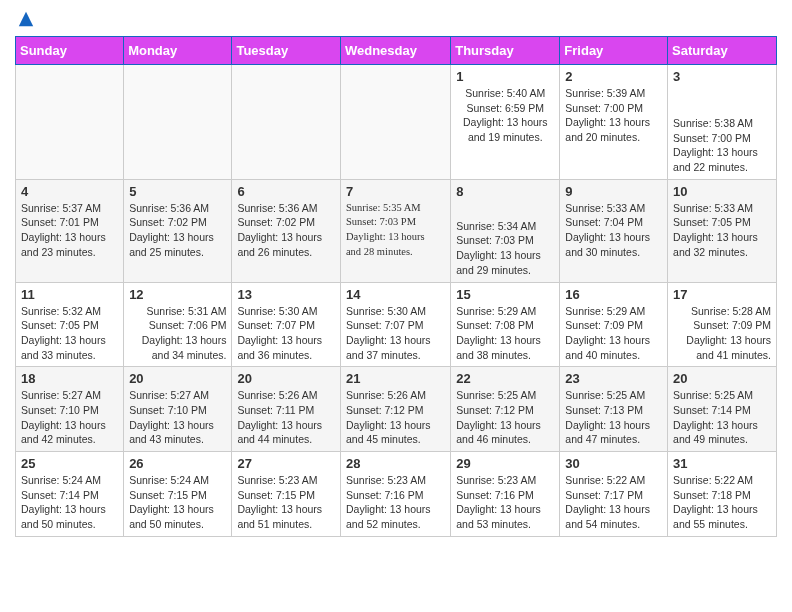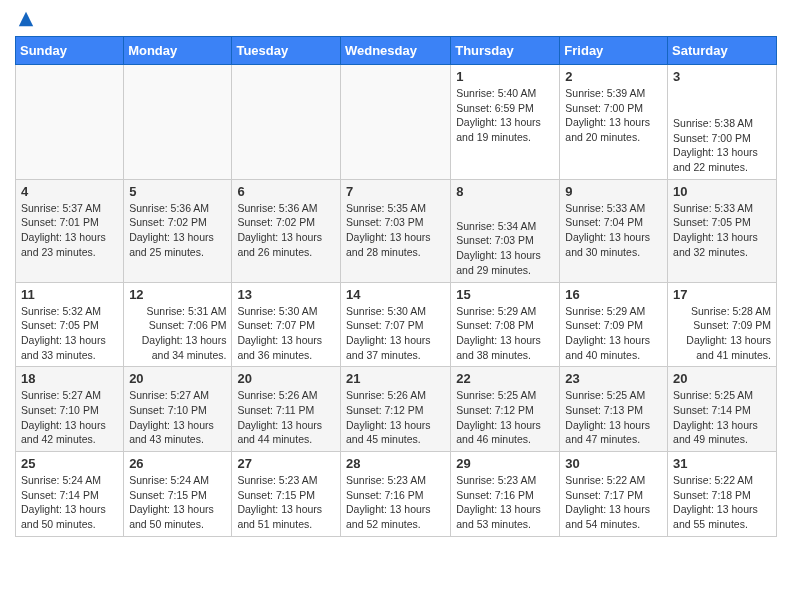--- a/index.html
+++ b/index.html
@@ -54,21 +54,21 @@
     }
     .subtitle {
       font-size: 16px;
       color: #555;
     }
     table {
       width: 100%;
       border-collapse: collapse;
     }
     thead tr th {
-      background-color: #3b82f6;
+      background-color: #d946ef;
       color: #fff;
       font-size: 13px;
       font-weight: bold;
       padding: 6px 4px;
       text-align: left;
       border: 1px solid #1565c0;
     }
     tbody tr td {
       border: 1px solid #ccc;
       vertical-align: top;
@@ -131,21 +131,21 @@
         </tr>
     </thead>
     <tbody id="calendar-body">
     <tr>
           <td class="empty-cell"></td>
           <td class="empty-cell"></td>
           <td class="empty-cell"></td>
           <td class="empty-cell"></td>
           <td>
             <span class="day-number">1</span>
-            <div class="day-info" style="white-space: pre-line;">Sunrise: 5:40 AM
+            <div class="day-info" style="white-space: pre-line; text-align: center;">Sunrise: 5:40 AM
 Sunset: 6:59 PM
 Daylight: 13 hours
 and 19 minutes.</div>
           </td>
           <td>
             <span class="day-number">2</span>
             <div class="day-info" style="white-space: pre-line;">Sunrise: 5:39 AM
 Sunset: 7:00 PM
 Daylight: 13 hours
 and 20 minutes.</div>
@@ -175,21 +175,21 @@
           </td>
           <td>
             <span class="day-number">6</span>
             <div class="day-info" style="white-space: pre-line;">Sunrise: 5:36 AM
 Sunset: 7:02 PM
 Daylight: 13 hours
 and 26 minutes.</div>
           </td>
           <td>
             <span class="day-number">7</span>
-            <div class="day-info" style="white-space: pre-line;">Sunrise: 5:35 AM
+            <div class="day-info" style="white-space: pre-line; font-family: Liberation Serif, serif;">Sunrise: 5:35 AM
 Sunset: 7:03 PM
 Daylight: 13 hours
 and 28 minutes.</div>
           </td>
           <td>
             <span class="day-number">8</span>
             <div class="day-info" style="white-space: pre-line; margin-top: 20px;">Sunrise: 5:34 AM
 Sunset: 7:03 PM
 Daylight: 13 hours
 and 29 minutes.</div>

